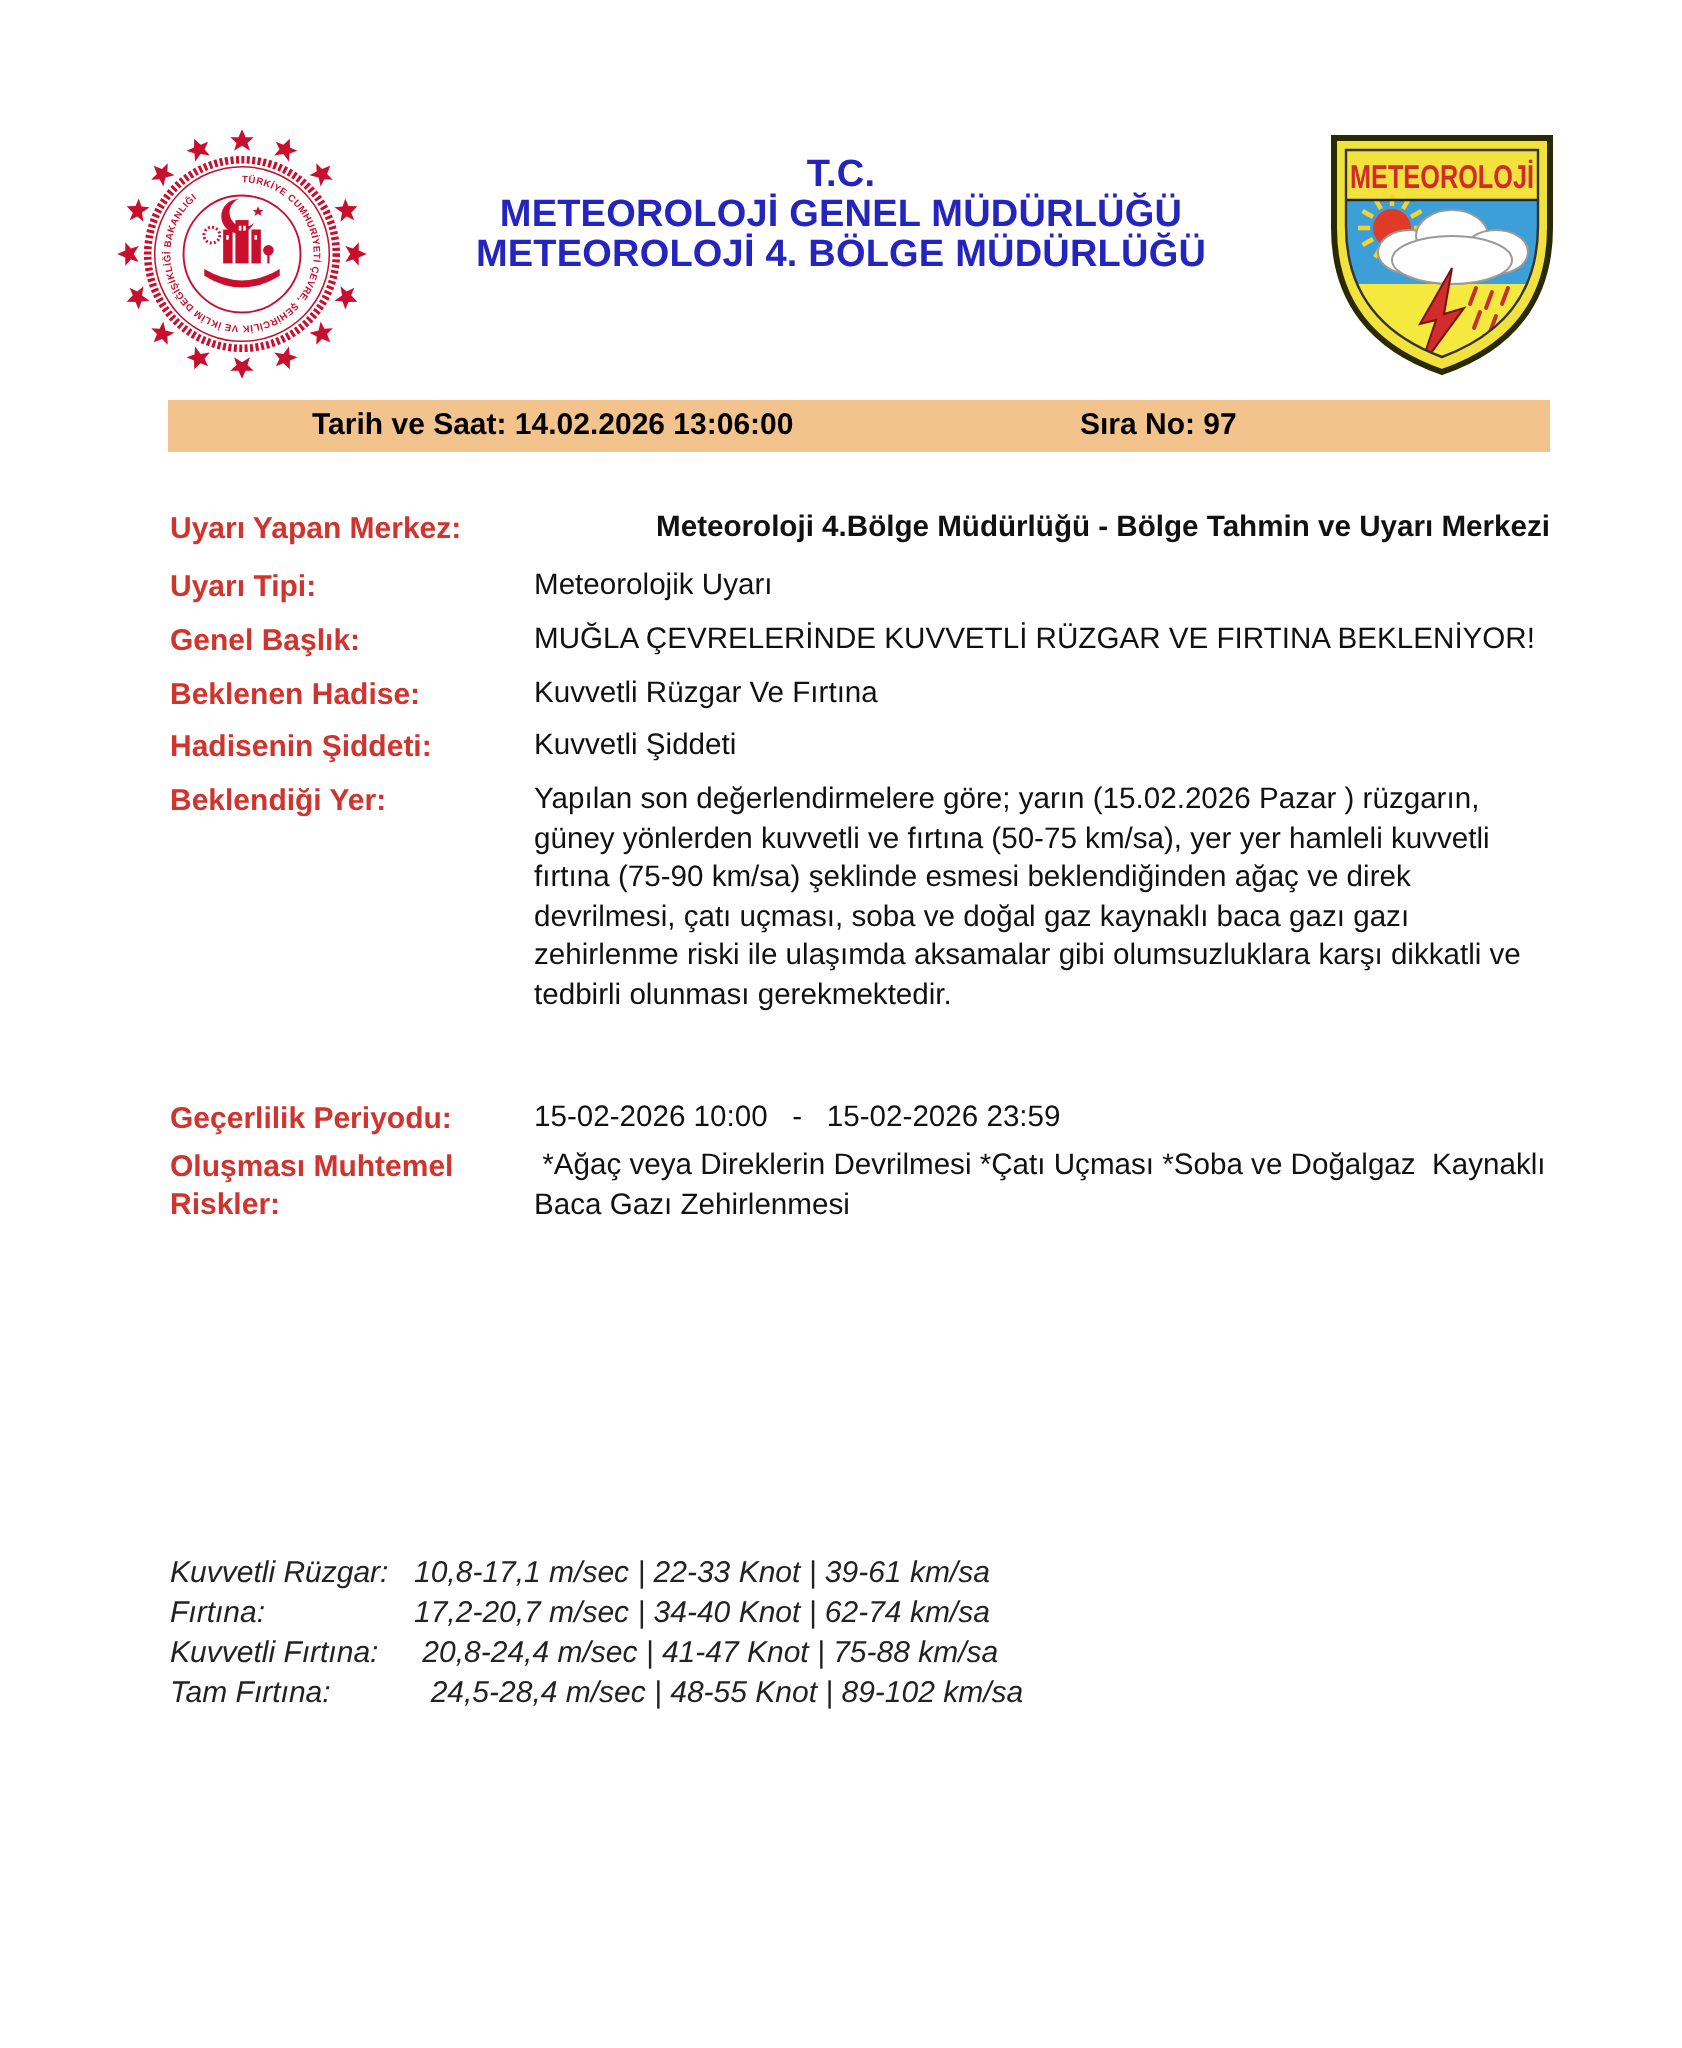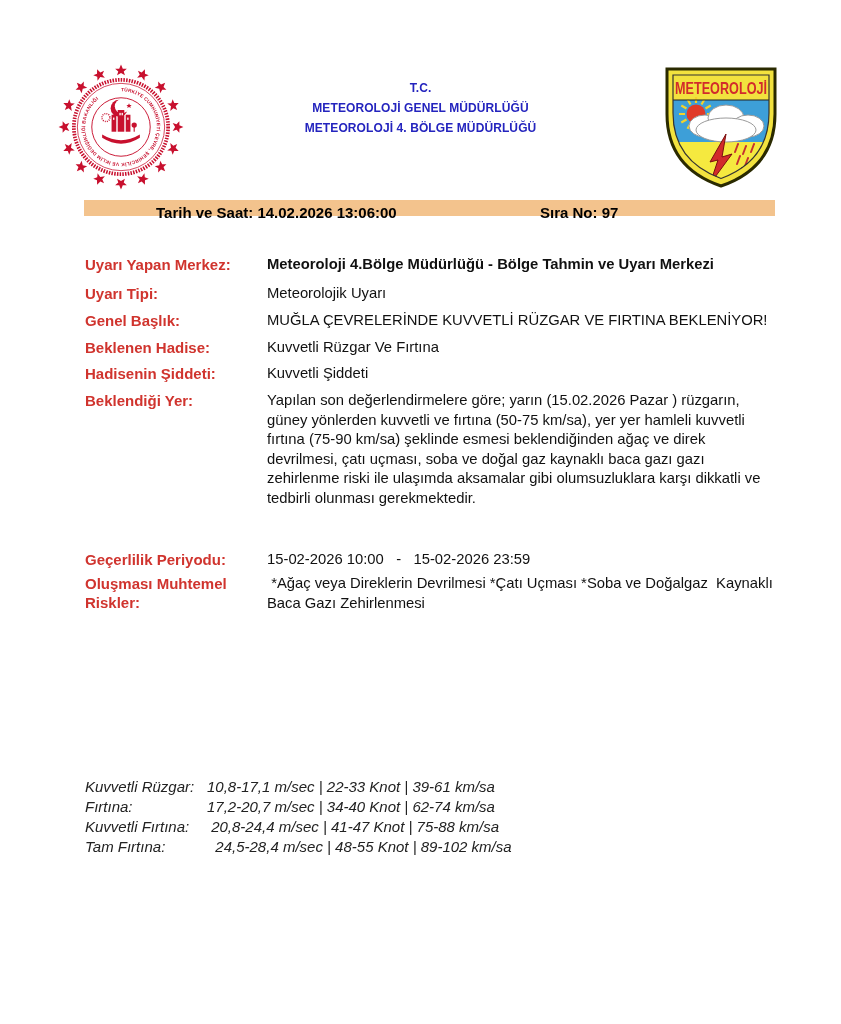--- a/index.html
+++ b/index.html
@@ -7,47 +7,47 @@
   .page {
     position:relative; width:841px; height:1024px; margin:0 auto;
     background:#ffffff; overflow:hidden;
     font-family:"Liberation Sans", sans-serif; color:#1a1a1a;
   }
   
   .seal { position:absolute; left:55px; top:60px; width:132px; height:134px; }
   .shield { position:absolute; left:660px; top:62px; width:122px; height:130px; }
   .title-block {
     position:absolute; left:0; right:0; top:78px; text-align:center;
-    color:#2424be; font-weight:bold; font-size:12px; line-height:20px;
+    color:#2424be; font-weight:bold; font-size:19px; line-height:20px;
     letter-spacing:0.1px;
   }
   
   .info-bar {
-    position:absolute; left:84px; top:200px; width:691px; height:16px;
+    position:absolute; left:84px; top:200px; width:691px; height:26px;
     background:#f3c38d;
   }
   .info-bar span {
     position:absolute; top:0; line-height:26px; font-weight:bold;
     font-size:15px; color:#000;
   }
   .info-datetime { left:72px; }
   .info-serial  { left:456px; }
   
   .fields { position:absolute; left:85px; top:0; width:692px; }
   .frow { position:absolute; left:0; width:692px; }
   .flabel {
     position:absolute; left:0; top:0; width:176px;
     color:#d0342e; font-weight:bold; font-size:15px; line-height:19px;
   }
   .fvalue {
     position:absolute; left:182px; top:0; width:508px;
     font-size:14.8px; line-height:19.5px; color:#111;
     white-space:pre-wrap;
   }
-  .fvalue.bold { font-weight:bold; }
+  .fvalue.bold { font-weight:bold;text-align:right; }
   
   .storm-heading {
     position:absolute; left:85px; top:744px;
     color:#1d1d7c; font-weight:bold; font-size:15.5px;
   }
   .srow { position:absolute; left:85px; width:600px; font-style:italic;
           font-size:15px; line-height:20px; color:#222; }
   .slabel { position:absolute; left:0; top:0; width:122px; }
   .svalue { position:absolute; left:122px; top:0; white-space:pre; }
 </style>

